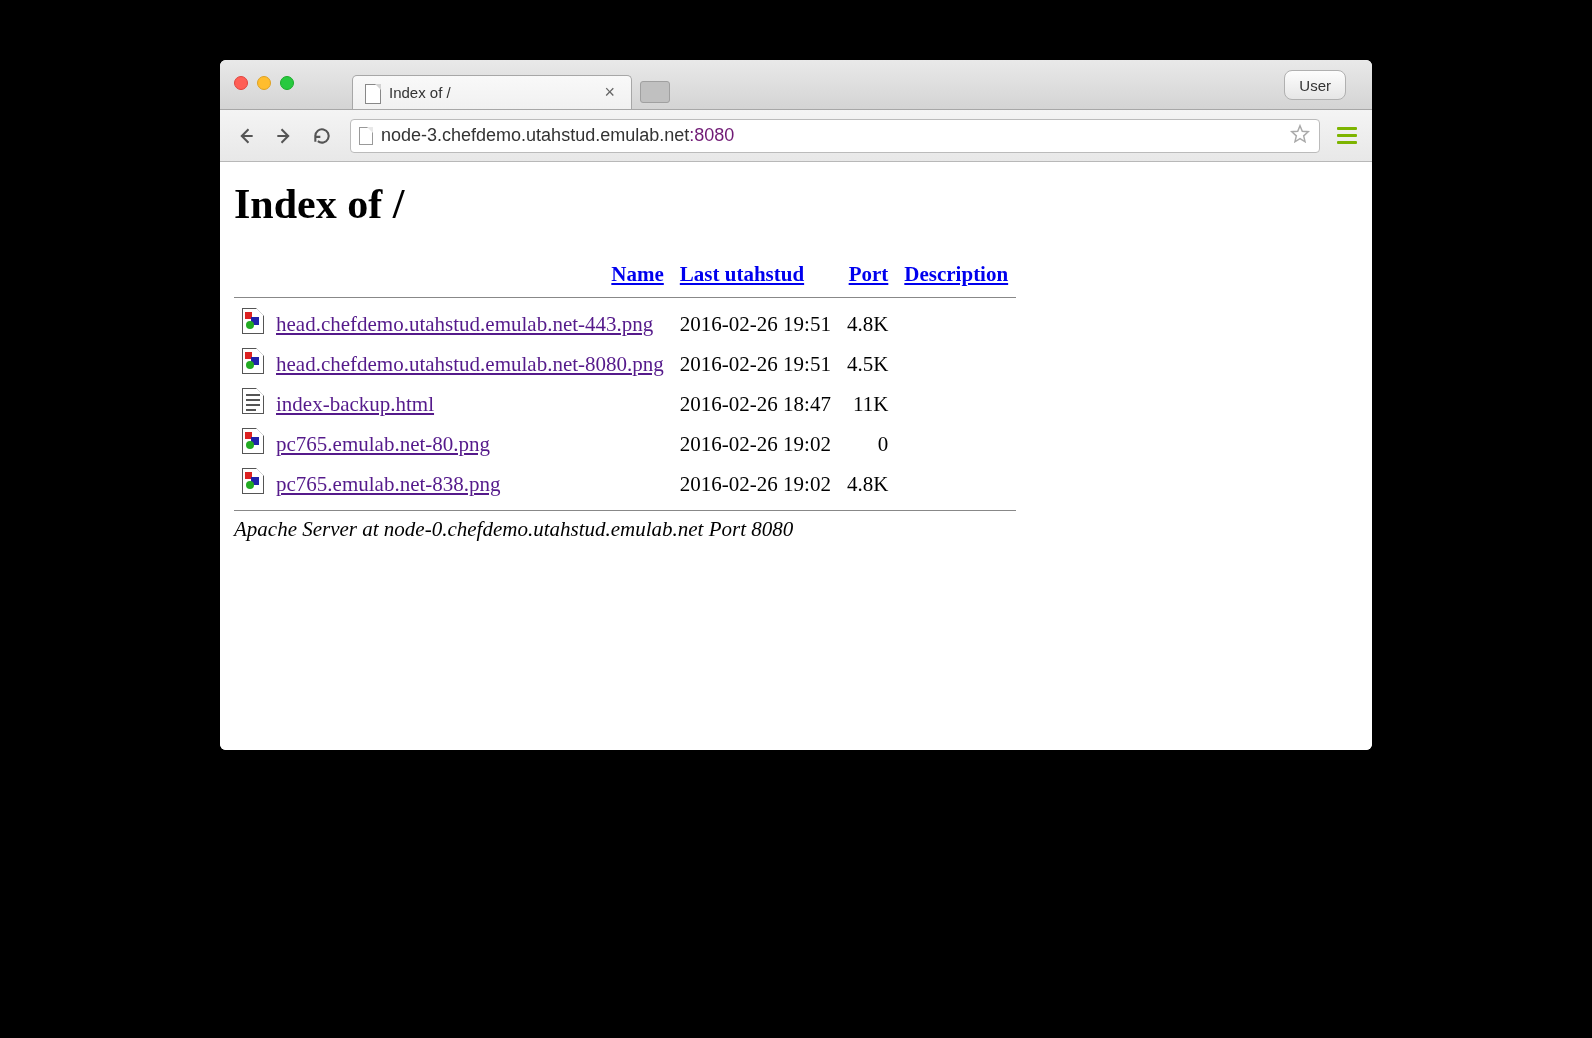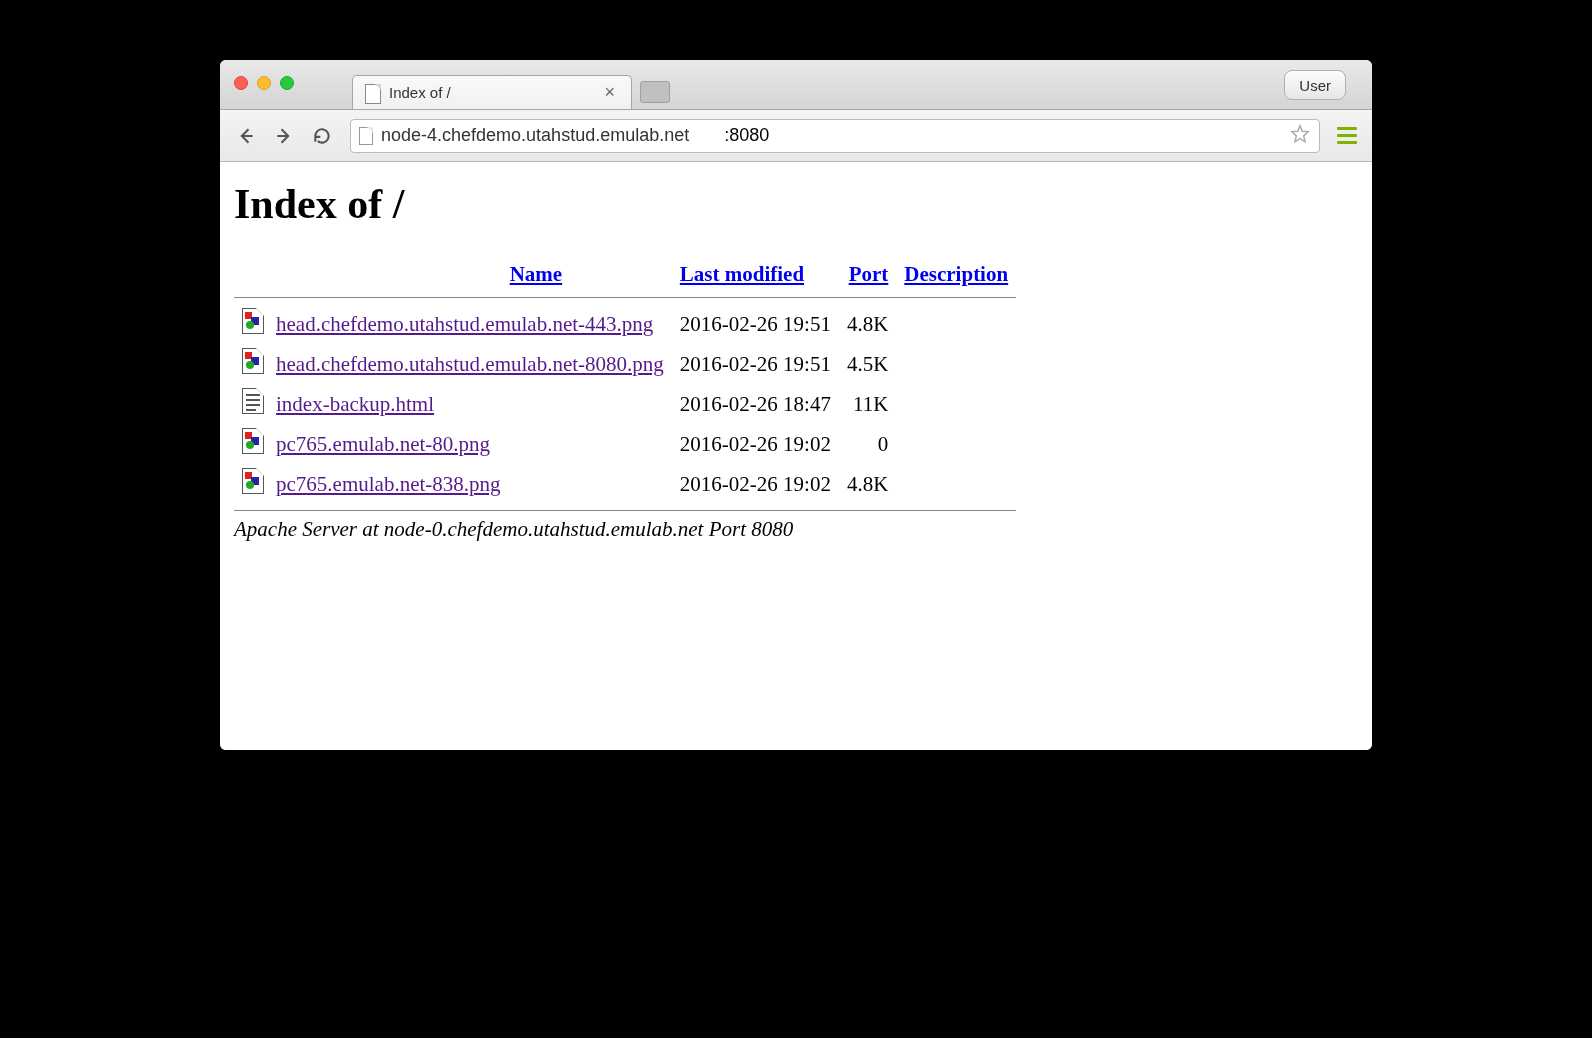--- a/index.html
+++ b/index.html
@@ -179,21 +179,21 @@
       border-left: 6px solid transparent;
     }
     .omnibox-url {
       flex: 1;
       font-size: 18px;
       color: #333;
       outline: none;
       border: none;
       background: transparent;
     }
-    .omnibox-url .port { color: #000000; margin-left: 35px; }
+    .omnibox-url .port { color: #701a75; }
     .star-icon {
       color: #aaa;
       cursor: pointer;
     }
     .hamburger {
       width: 30px;
       height: 30px;
       display: flex;
       flex-direction: column;
       justify-content: center;
@@ -225,21 +225,21 @@
     }
     .index-table th {
       font-size: 21px;
       font-weight: bold;
       padding: 4px 8px;
     }
     .index-table th a {
       color: #0000ee;
       text-decoration: underline;
     }
-    .index-table th.col-name { text-align: center; padding-left: 140px; }
+    .index-table th.col-name { text-align: right; padding-left: 140px; }
     .index-table th.col-mod { text-align: left; }
     .index-table th.col-size { text-align: right; }
     .index-table th.col-desc { text-align: left; }
     .index-table tr.sep td {
       padding: 0;
     }
     .index-table tr.sep hr {
       border: none;
       border-top: 1px solid #888;
       margin: 6px 0;
@@ -369,21 +369,21 @@
         </svg>
     </div>
     <div class="nav-btn">
       <svg viewBox="0 0 24 24">
           <path d="M4 12 a8 8 0 1 1 3 6.2" fill="none" stroke="#555" stroke-width="2.5"></path>
           <path d="M4 19 L4 13 L10 13" fill="none" stroke="#555" stroke-width="2.5"></path>
         </svg>
     </div>
     <div class="omnibox">
       <span class="omnibox-favicon"></span>
-      <span class="omnibox-url"><span>node-4.chefdemo.utahstud.emulab.net</span><span class="port">:8080</span></span>
+      <span class="omnibox-url"><span>node-3.chefdemo.utahstud.emulab.net</span><span class="port">:8080</span></span>
       <span class="star-icon">
         <svg width="22" height="22" viewBox="0 0 24 24">
             <path d="M12 3 L14.5 9 L21 9.5 L16 14 L17.5 20.5 L12 17 L6.5 20.5 L8 14 L3 9.5 L9.5 9 Z" fill="none" stroke="#aaa" stroke-width="1.6"></path>
           </svg>
       </span>
     </div>
     <div class="hamburger">
       <span></span>
       <span></span>
       <span></span>
@@ -391,21 +391,21 @@
   </div>
 
   <div class="content">
     <h1>Index of /</h1>
 
     <table class="index-table">
       <thead>
         <tr>
           <th class="col-icon"></th>
           <th class="col-name"><a href="#">Name</a></th>
-          <th class="col-mod"><a href="#">Last modified</a></th>
+          <th class="col-mod"><a href="#">Last utahstud</a></th>
           <th class="col-size"><a href="#">Port</a></th>
           <th class="col-desc"><a href="#">Description</a></th>
         </tr>
         <tr class="sep">
             <td colspan="5">
               <hr>
             </td>
           </tr>
       </thead>
       <tbody id="rows-body">

